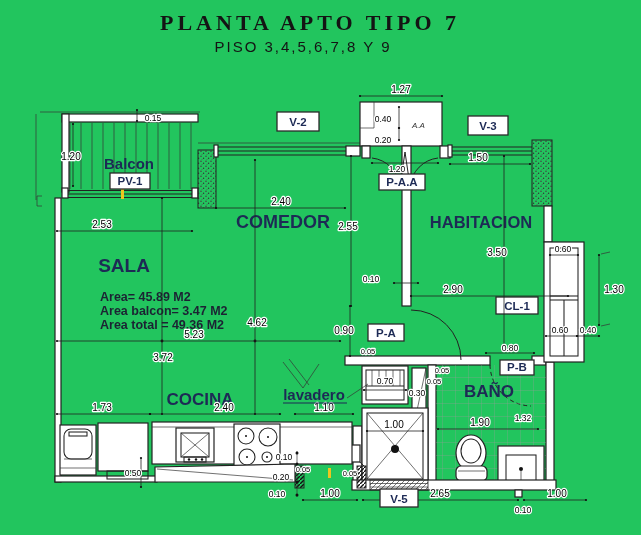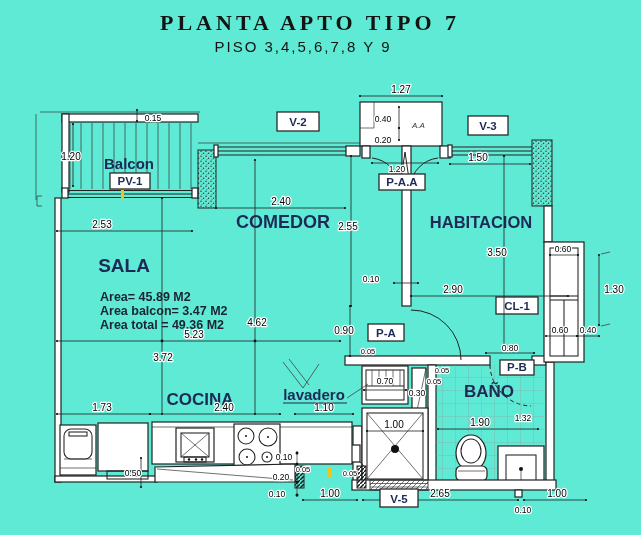--- a/index.html
+++ b/index.html
@@ -1,16 +1,16 @@
 <!DOCTYPE html>
 <html><head>
 <meta charset="utf-8">
 <style>
   html,body{margin:0;padding:0;background:#fff;}
-  .stage{width:641px;height:535px;background:#5eead4;position:relative;overflow:hidden;}
+  .stage{width:641px;height:535px;background:#22c55e;position:relative;overflow:hidden;}
   text{font-family:"Liberation Sans",sans-serif;}
   .title{font-family:"Liberation Serif",serif;font-size:22px;font-weight:bold;letter-spacing:4px;fill:#141414;text-anchor:middle;}
   .subtitle{font-size:15px;letter-spacing:2px;fill:#141414;text-anchor:middle;}
   .room{font-weight:bold;fill:#1d2a55;text-anchor:middle;}
   .area{font-weight:bold;font-size:12.5px;fill:#1c2333;}
   .tag{font-weight:bold;font-size:11.5px;fill:#1d2a55;text-anchor:middle;}
   .tagbox{fill:#fff;stroke:#2a2a2a;stroke-width:1.3;}
   .dtx{font-size:10px;fill:#000;text-anchor:middle;paint-order:stroke;stroke:#fff;stroke-width:2.4px;stroke-linejoin:round;}
   .sm{font-size:8.5px;}
   .xs{font-size:7.5px;}

